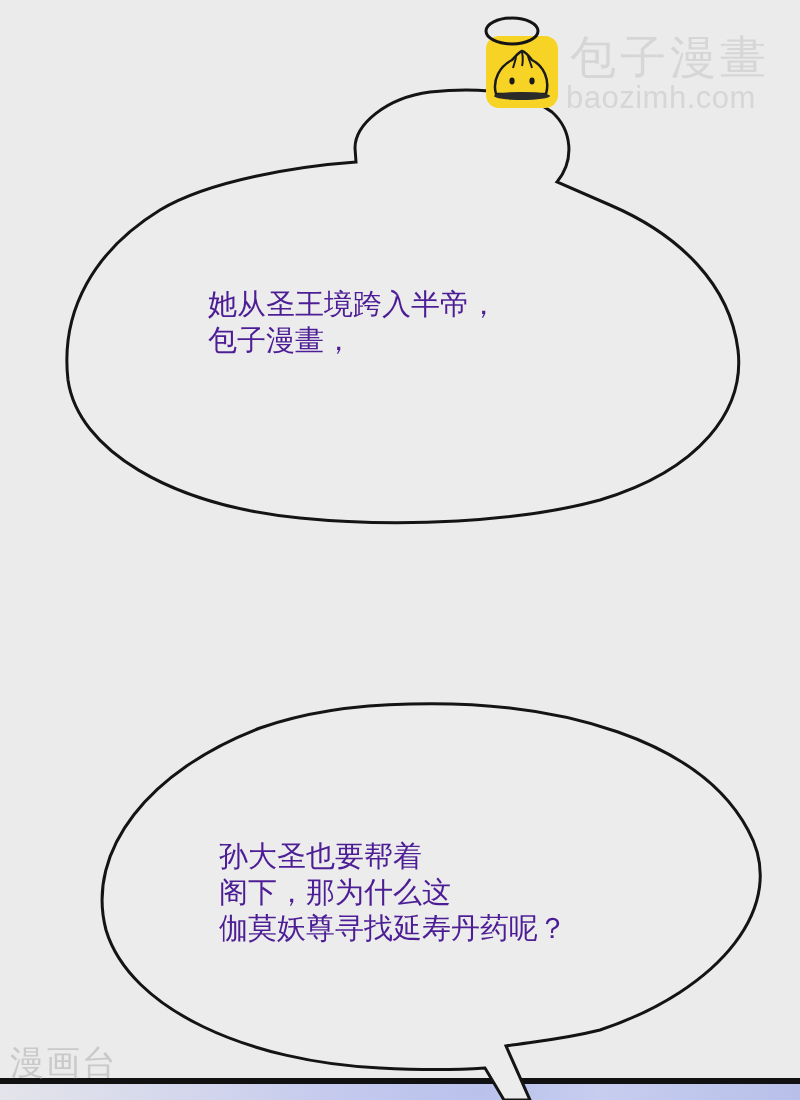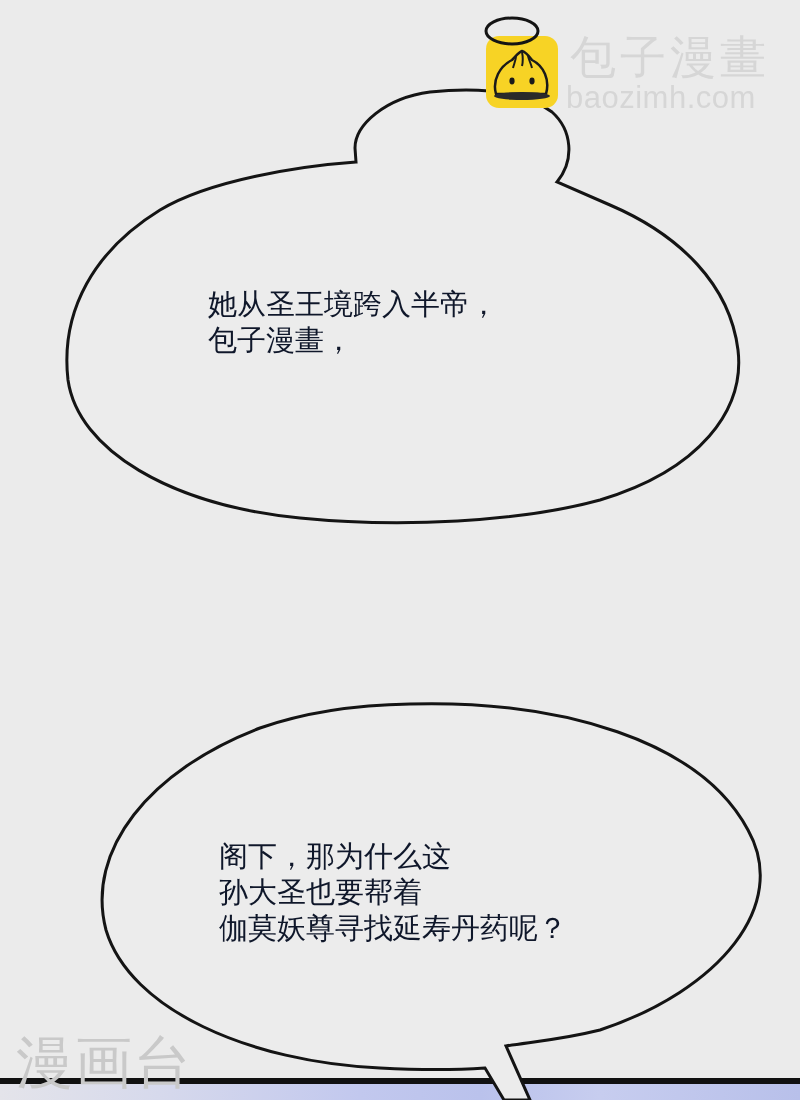--- a/index.html
+++ b/index.html
@@ -16,21 +16,21 @@
     }
     .layer-svg {
       position: absolute;
       left: 0;
       top: 0;
       width: 800px;
       height: 1100px;
     }
     .bubble-text {
       position: absolute;
-      color: #0f172a;
+      color: #4c1d95;
       font-size: 29px;
       line-height: 36px;
       letter-spacing: 0px;
       white-space: nowrap;
       font-family: "DejaVu Sans", sans-serif;
     }
     .bubble-text .line {
       display: block;
     }
     #text1 {
@@ -65,23 +65,23 @@
       left: 566px;
       top: 80px;
       font-size: 31px;
       line-height: 36px;
       color: #d6d6d6;
       letter-spacing: 0.5px;
       font-family: "Liberation Sans", sans-serif;
     }
     .wm-bottom {
       position: absolute;
-      left: 16px;
+      left: 10px;
       top: 1030px;
-      font-size: 57px;
+      font-size: 34px;
       line-height: 64px;
       color: #c9c9c9;
       letter-spacing: 2px;
       font-family: "DejaVu Sans", sans-serif;
     }
     .bottom-panel {
       position: absolute;
       left: 0;
       top: 1084px;
       width: 800px;
@@ -131,22 +131,22 @@
            C 300 714, 350 705, 410 704
            Z" fill="#ececec" stroke="#141414" stroke-width="3" stroke-linejoin="miter"></path>
 </svg>
 
 <div id="text1" class="bubble-text">
   <span class="line">她从圣王境跨入半帝，</span>
   <span class="line">包子漫畫，</span>
 </div>
 
 <div id="text2" class="bubble-text">
+  <span class="line">孙大圣也要帮着</span>
   <span class="line">阁下，那为什么这</span>
-  <span class="line">孙大圣也要帮着</span>
   <span class="line">伽莫妖尊寻找延寿丹药呢？</span>
 </div>
 
 <div class="wm-logo-box">
   <svg width="72" height="72" viewBox="0 0 72 72" xmlns="http://www.w3.org/2000/svg">
 
     <path d="M 10 58 C 6 44, 14 30, 26 24 C 30 20, 33 16, 36 15 C 40 16, 43 20, 46 24 C 58 30, 64 44, 60 58 Z" fill="#f7d325" stroke="#1a1a1a" stroke-width="2.5" stroke-linejoin="round"></path>
 
     <path d="M 30 20 C 30 24, 28 28, 27 32" fill="none" stroke="#1a1a1a" stroke-width="2"></path>
     <path d="M 36 16 C 37 21, 37 26, 36 30" fill="none" stroke="#1a1a1a" stroke-width="2"></path>

